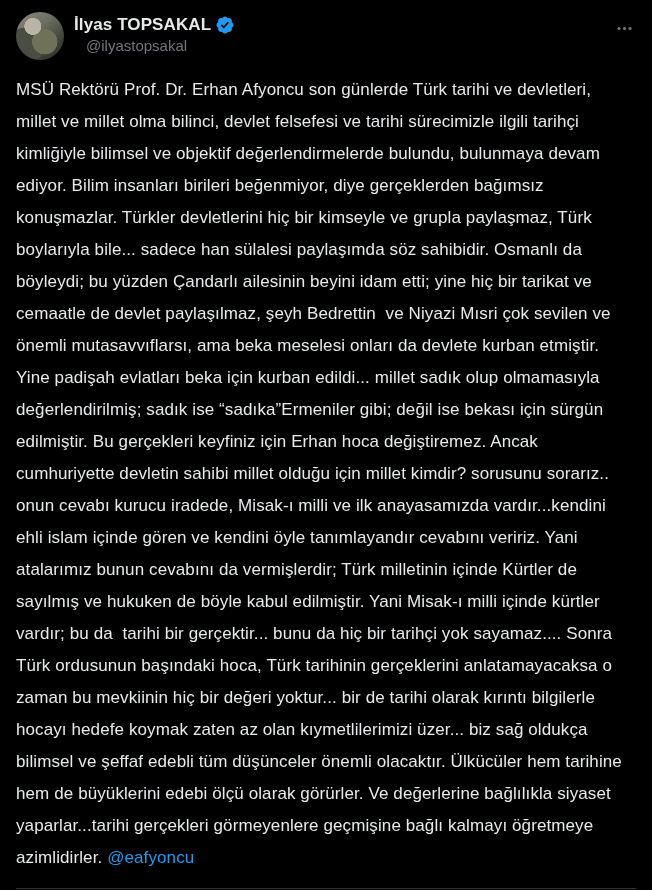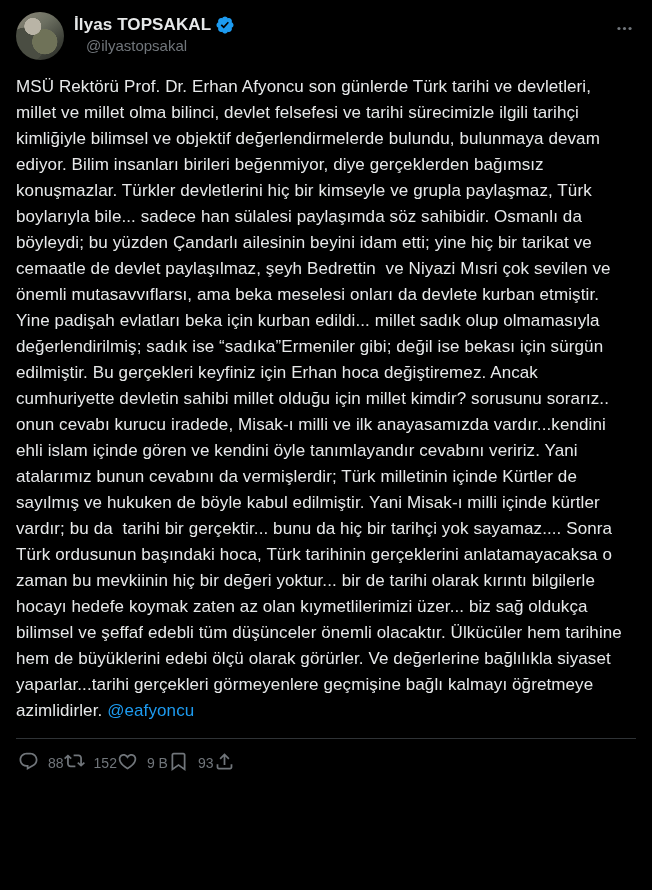--- a/index.html
+++ b/index.html
@@ -61,21 +61,21 @@
     cursor: pointer;
     color: #71767b;
     display: flex;
     align-items: center;
     justify-content: center;
   }
   
   .tweet-body {
     margin-top: 14px;
     font-size: 17px;
-    line-height: 26px;
+    line-height: 32px;
     color: #e7e9ea;
     white-space: pre-wrap;
     word-wrap: break-word;
     letter-spacing: 0.1px;
   }
   .mention {
     color: #1d9bf0;
     text-decoration: none;
     cursor: pointer;
   }

